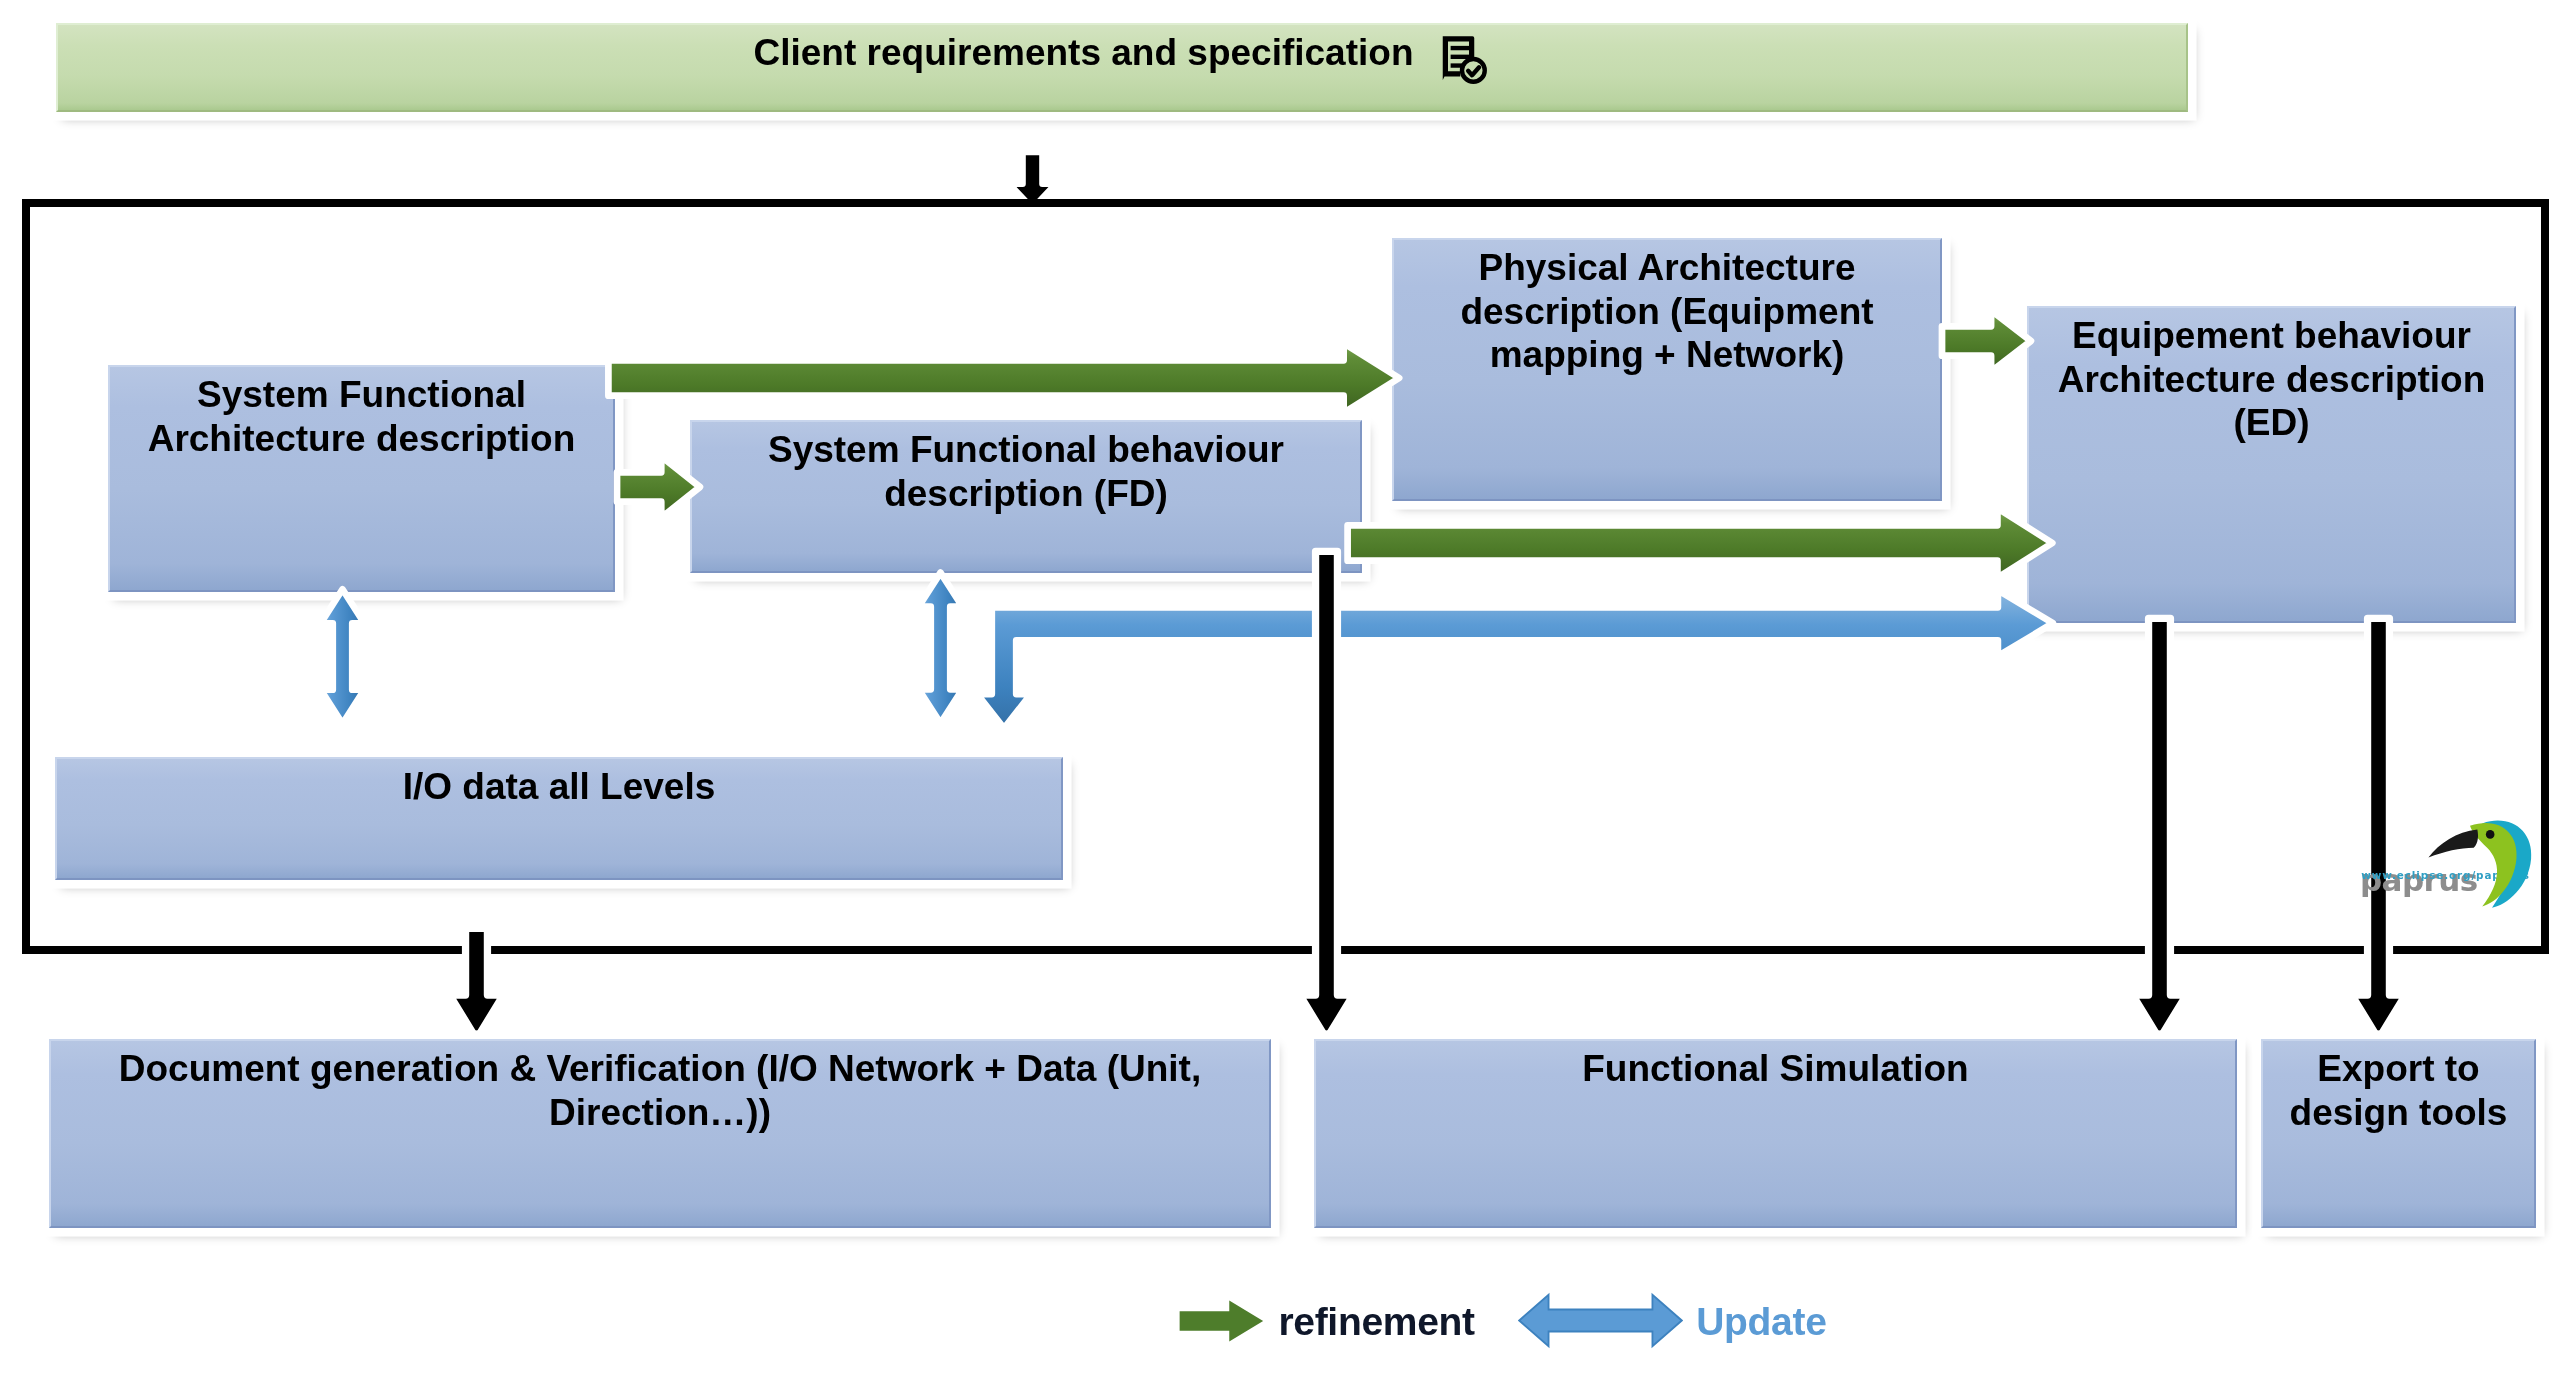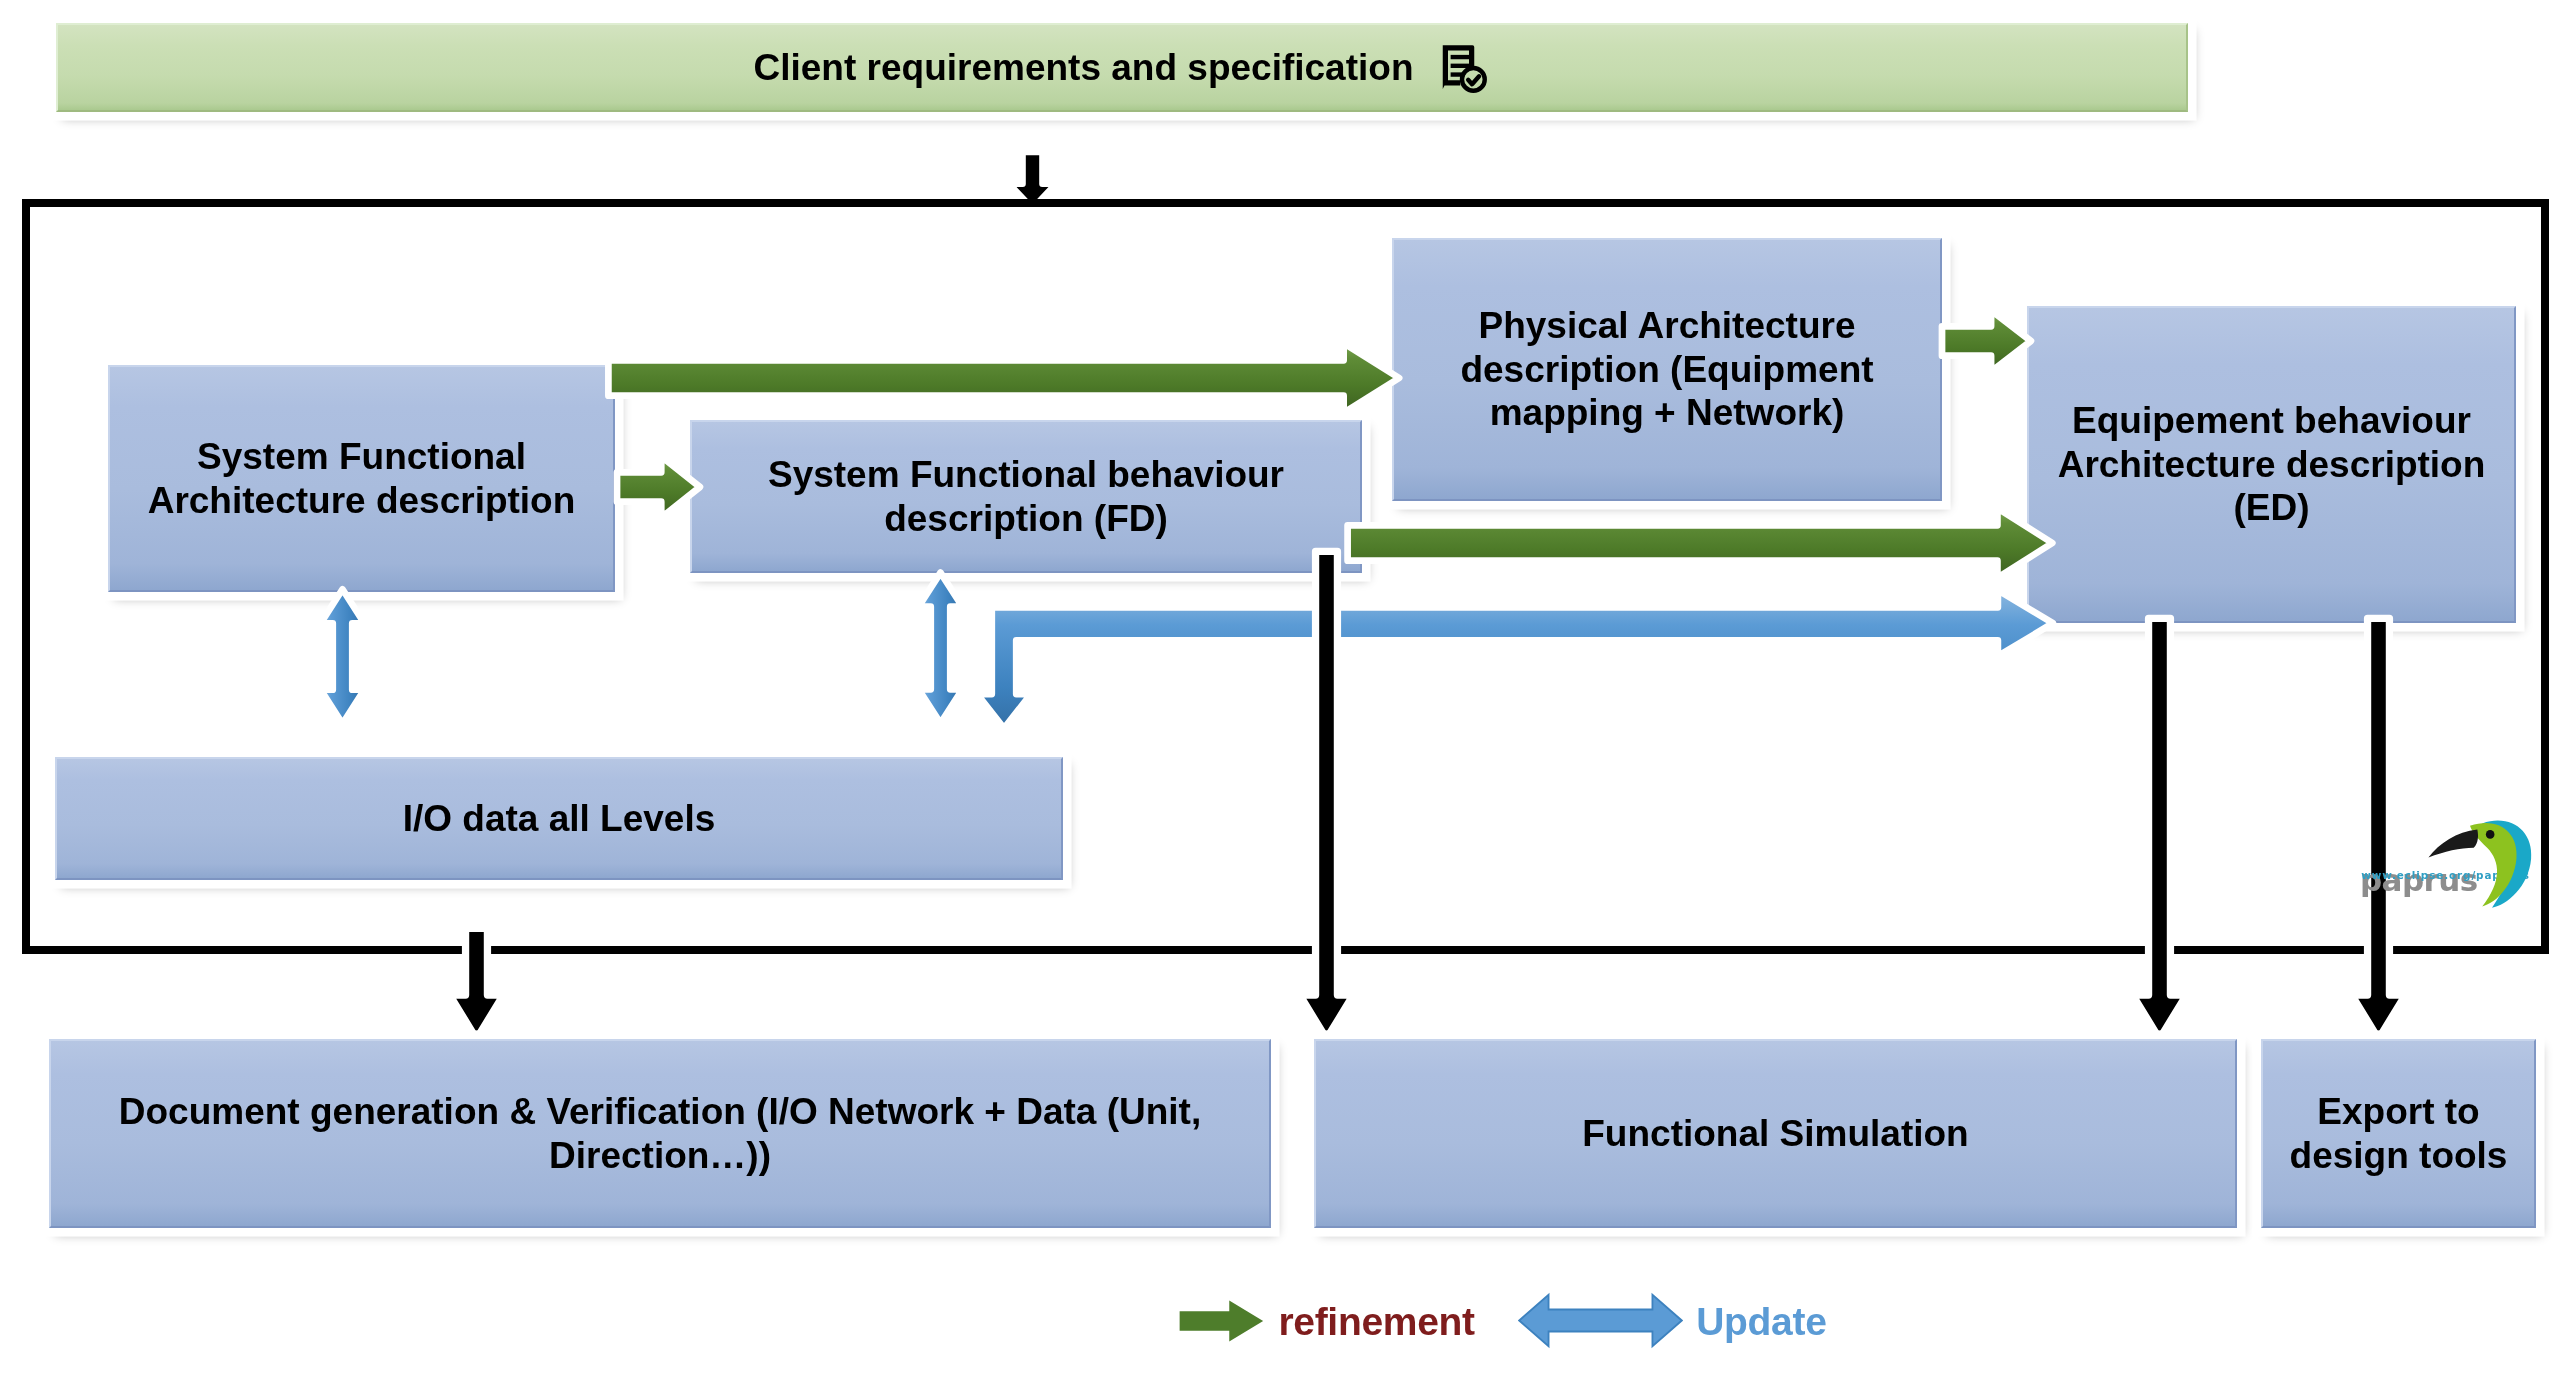--- a/index.html
+++ b/index.html
@@ -4,21 +4,21 @@
 <style>
   html,body{margin:0;padding:0;background:#ffffff;}
   body{font-family:"Liberation Sans", sans-serif;}
 
   #stage{position:relative;width:2576px;height:1376px;background:#fff;overflow:hidden;}
 
   
   .box{
     position:absolute;
     box-sizing:border-box;
-    display:flex;align-items:center;justify-content:center;
+    display:flex;align-items:flex-start;justify-content:center;
     text-align:center;
     font-weight:bold;
     color:#000;
     line-height:1.18;
     border:1.8px solid rgba(255,255,255,0.0);
     outline:8.6px solid #ffffff;
     box-shadow:0 0 0 8.6px #ffffff, 6.1px 7.3px 9.8px rgba(0,0,0,0.28);
     padding:6px 11px;
   }
   .blue{
@@ -47,21 +47,21 @@
 
   
   .arrow{position:absolute;}
   .arrow svg{display:block;overflow:visible;}
 
   
   #legend{position:absolute;left:1179px;top:1288px;width:794px;height:67px;
           display:flex;align-items:center;gap:43px;}
   .legend-item{display:flex;align-items:center;gap:13.4px;}
   .legend-text{font-size:39px;font-weight:bold;letter-spacing:-0.3px;}
-  .legend-green{color:#7f1d1d;}
+  .legend-green{color:#0f172a;}
   .legend-blue{color:#5b9bd5;}
 
   
   #papyrus{position:absolute;left:2360px;top:805px;width:165px;height:104px;}
   #papyrus .pap-word{position:absolute;left:0;top:29px;font-size:31px;font-weight:bold;
        color:#8d8d8d;letter-spacing:-0.6px;font-family:"DejaVu Sans",sans-serif;margin-top:28px;}
   #papyrus .pap-url{position:absolute;left:1.2px;top:64px;font-size:10.4px;color:#2f9fc4;
        letter-spacing:0.9px;font-family:"DejaVu Sans",sans-serif;font-weight:bold;}
 </style>
 </head>

